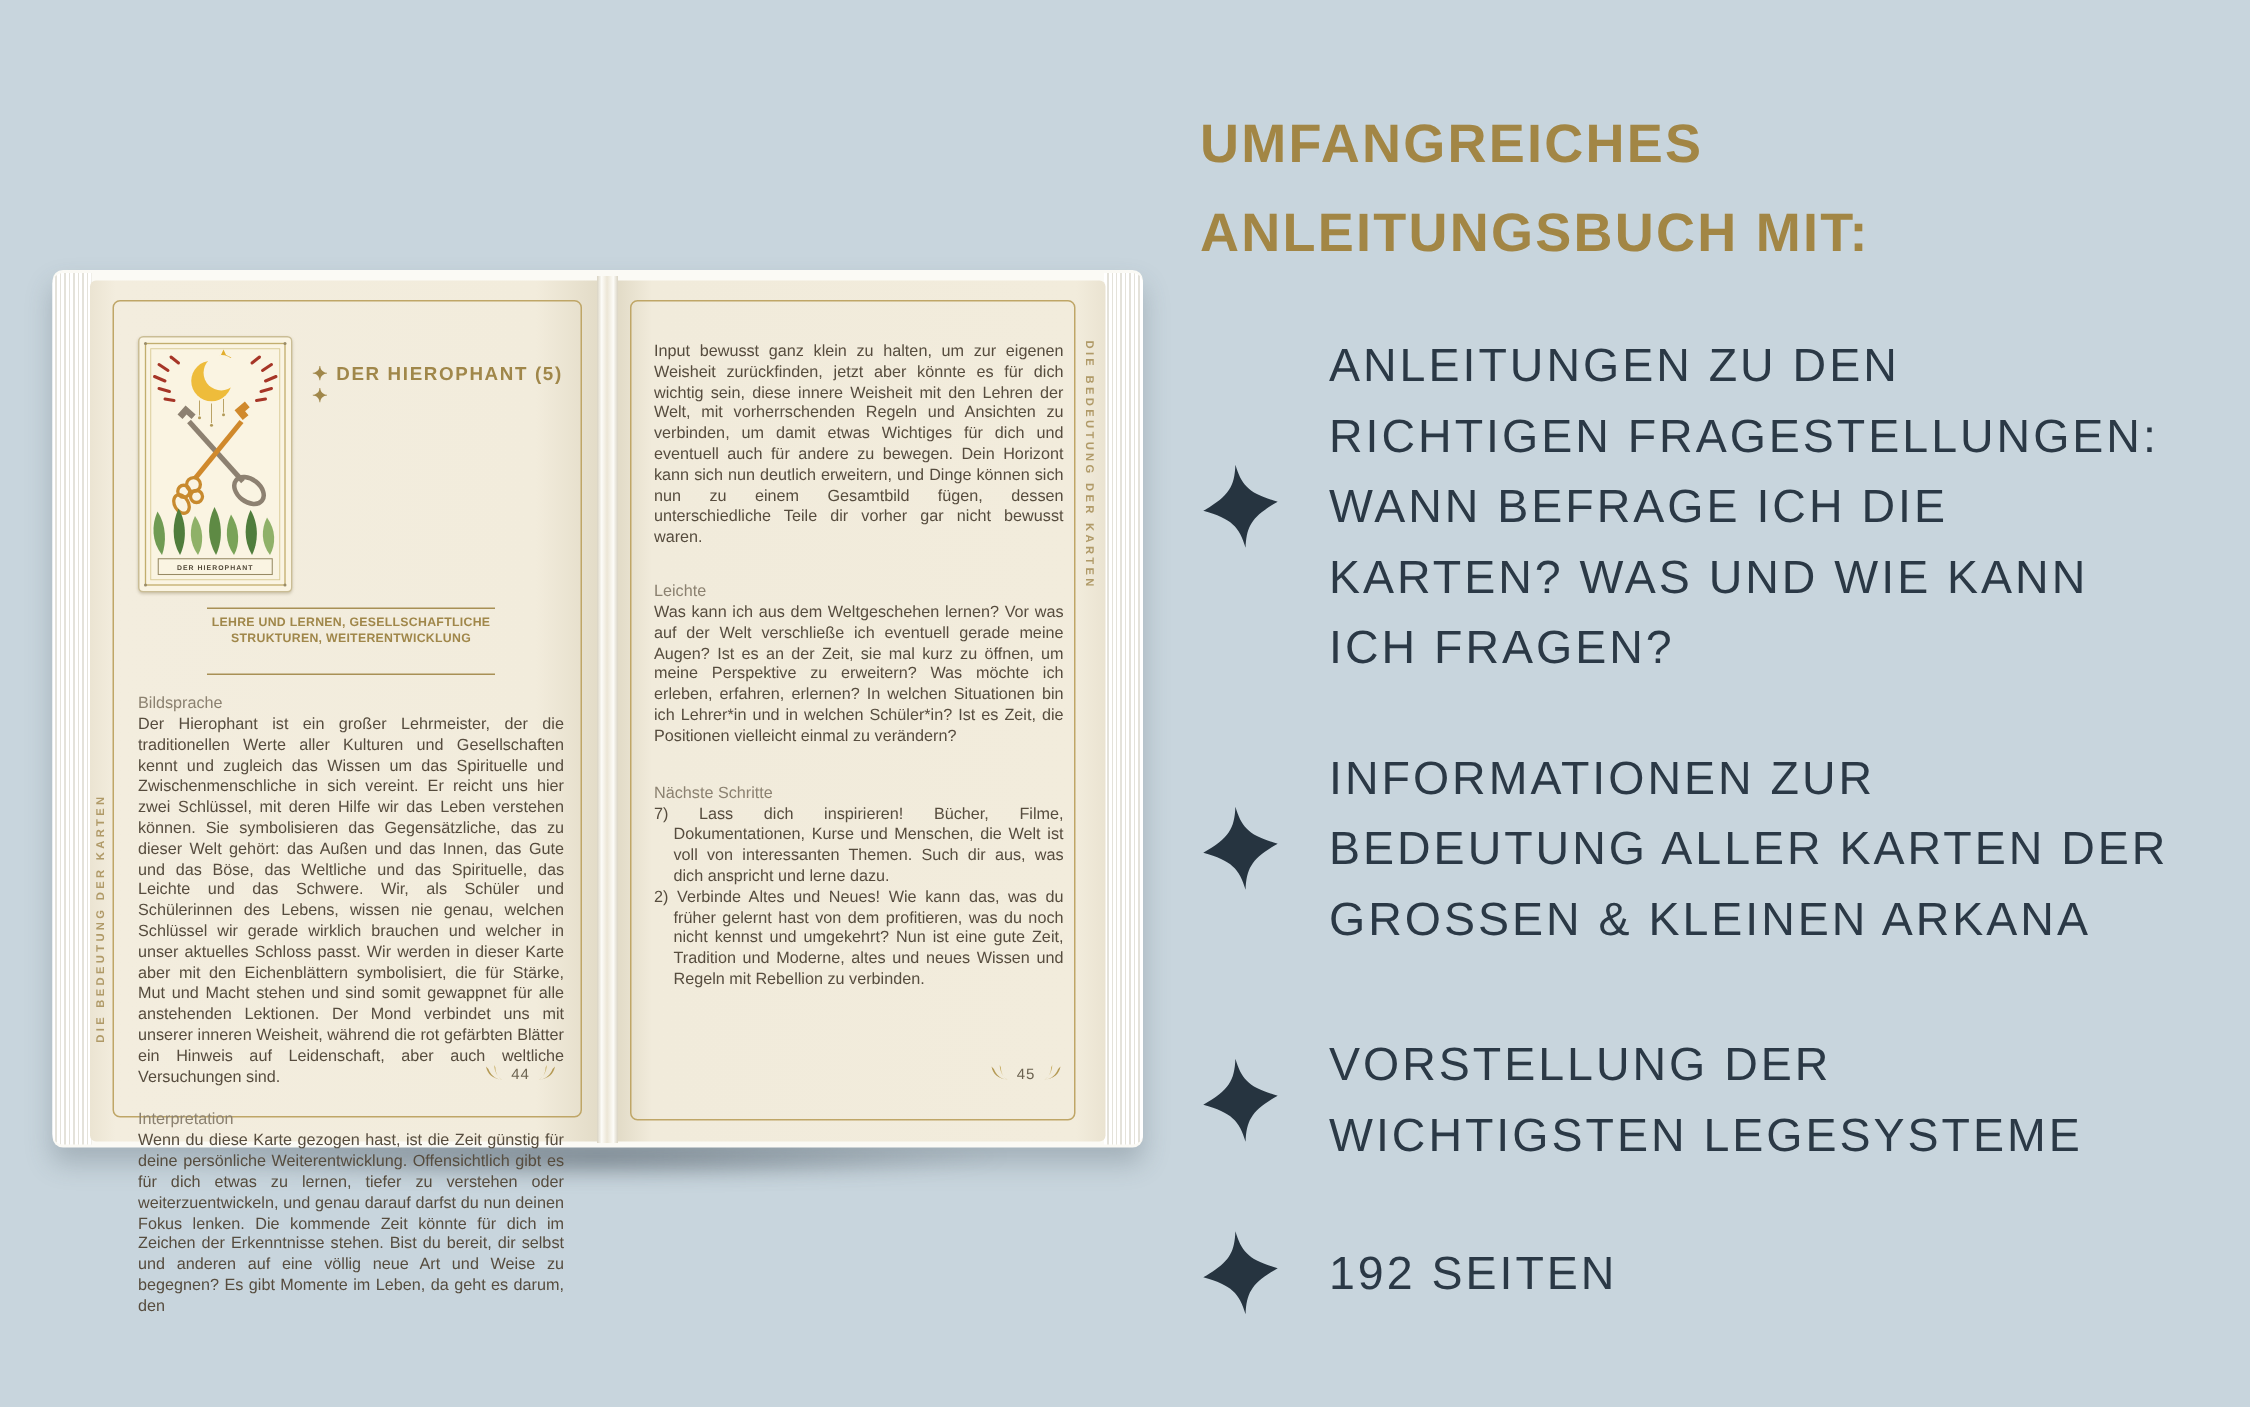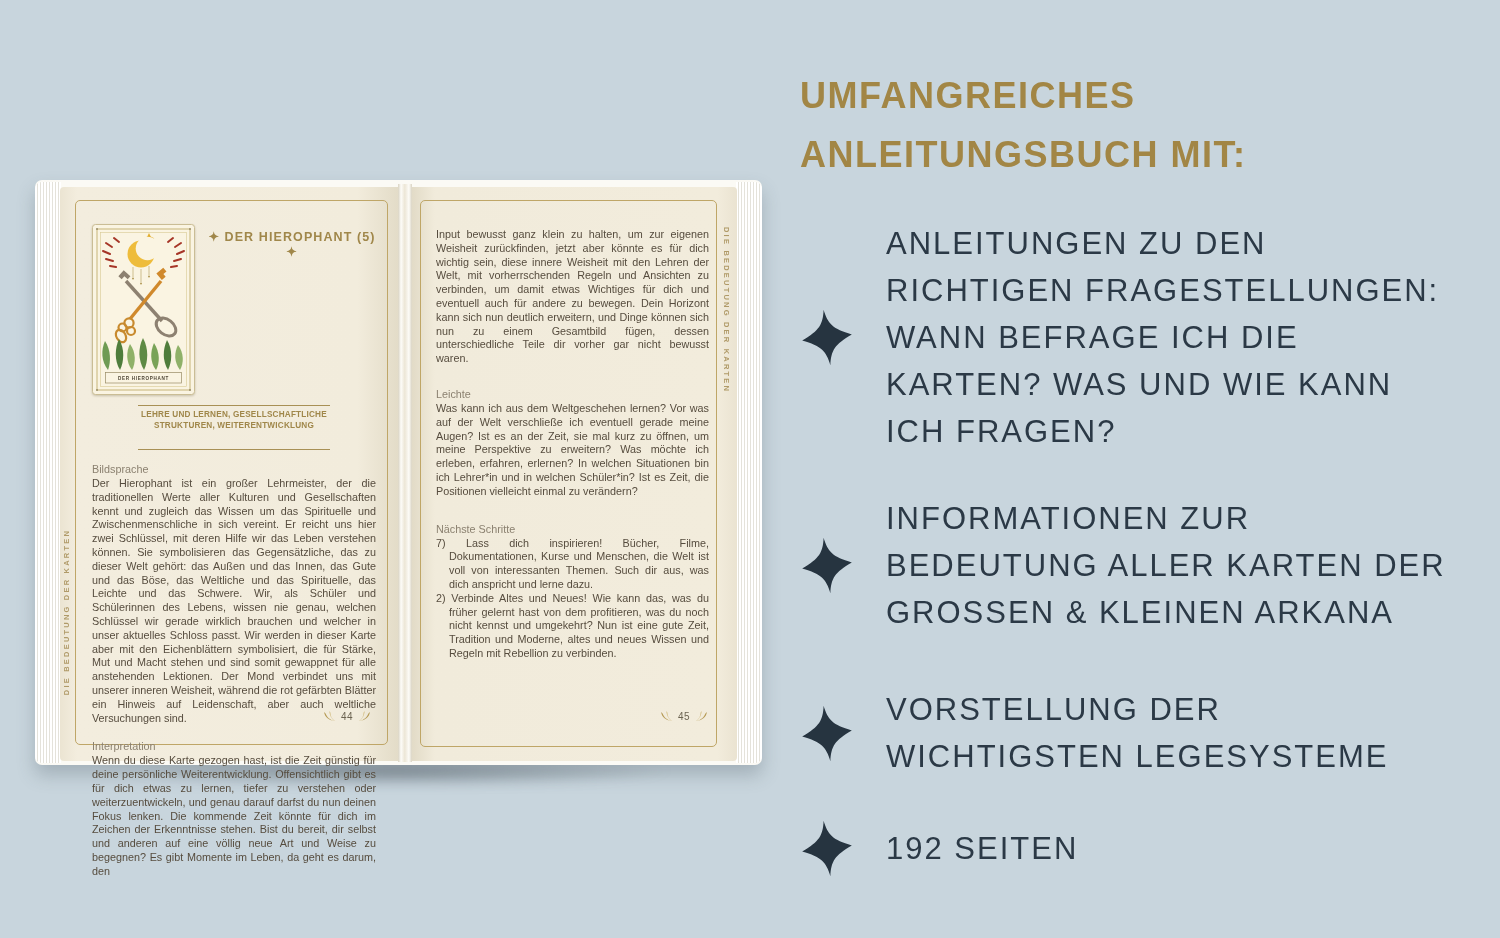--- a/index.html
+++ b/index.html
@@ -37,22 +37,22 @@
     position:absolute;font-size:7.5px;letter-spacing:2.2px;color:#b09a68;
     writing-mode:vertical-rl;font-weight:bold;
   }
   .lp-label{left:2px;bottom:66px;transform:rotate(180deg);}
   .rp-label{right:6px;top:40px;}
   .lp-content{position:absolute;left:32px;top:35px;width:284px;}
   .rp-content{position:absolute;left:24px;top:41px;width:273px;}
   .card-float{float:left;width:103px;height:171px;margin:2px 13px 10px 0;}
   .card-float svg{display:block;filter:drop-shadow(0 1px 1px rgba(120,105,70,.35));}
   .book-title{
-    text-align:center;font-size:12.5px;font-weight:bold;color:#a0874a;
-    letter-spacing:1.1px;margin-top:7px;white-space:pre-line;
+    text-align:left;font-size:12.5px;font-weight:bold;color:#a0874a;
+    letter-spacing:1.1px;margin-top:19px;white-space:pre-line;
   }
   .badge-line{text-align:center;margin-top:9px;}
   .badge{
     display:inline-block;font-size:8.2px;line-height:10.5px;font-weight:bold;
     color:#a0874a;letter-spacing:.2px;text-align:center;white-space:pre-line;
     border-top:1px solid #a89055;border-bottom:1px solid #a89055;padding:4px 3px 18px;
   }
   .sec-head{font-size:10.8px;color:#8b8170;margin:15px 0 2px;}
   .body-txt{
     font-size:10.8px;line-height:13.8px;color:#564c3e;text-align:justify;

